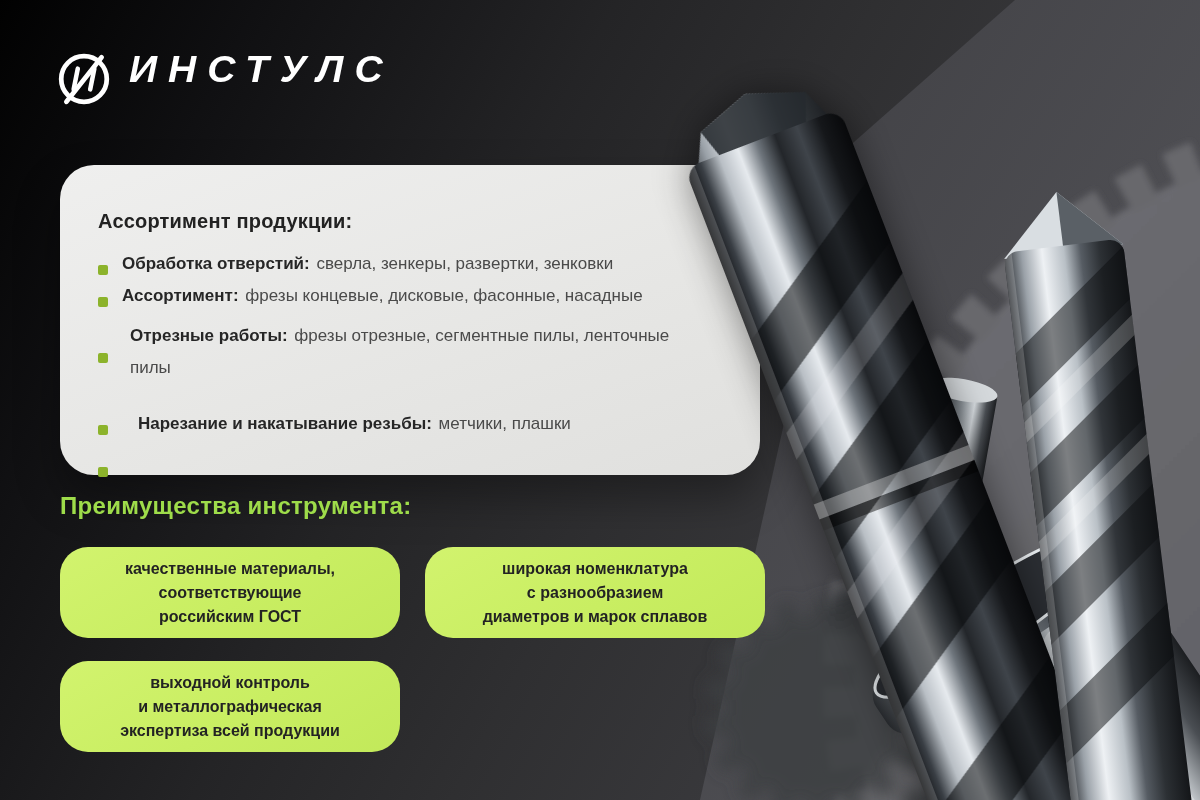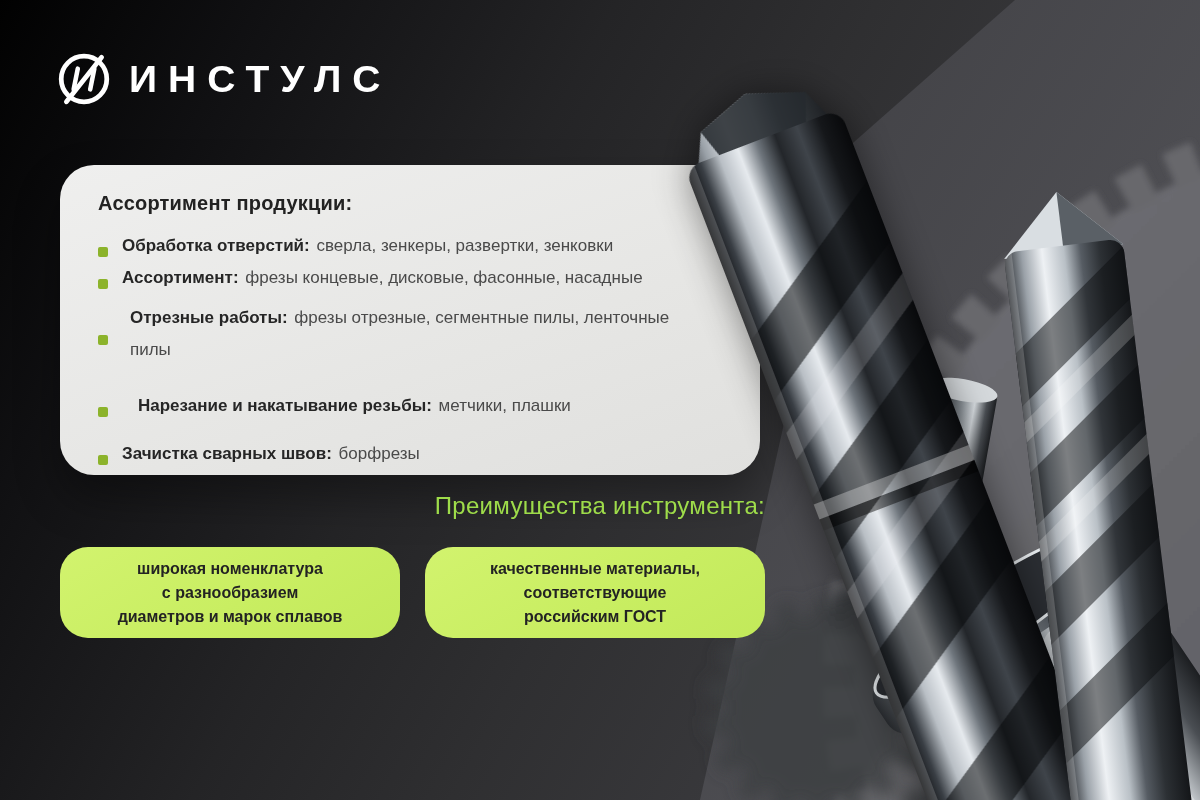--- a/index.html
+++ b/index.html
@@ -4,39 +4,39 @@
 <style>
   html,body{margin:0;padding:0;background:#000;}
   .stage{
     position:relative;width:1200px;height:800px;margin:0 auto;overflow:hidden;
     font-family:"Liberation Sans",sans-serif;
     background:linear-gradient(118deg,#010101 0%,#101012 16%,#242426 38%,#2f2f31 54%,#38383b 70%,#434347 100%);
   }
   .bg,.fg{position:absolute;inset:0;width:1200px;height:800px;}
   .fg{pointer-events:none;}
   
-  .logo{position:absolute;left:55px;top:50px;display:flex;align-items:center;gap:16px;z-index:3;}
+  .logo{position:absolute;left:55px;top:50px;display:flex;align-items:flex-start;gap:16px;z-index:3;font-style:italic;}
   .logo-mark{width:58px;height:58px;flex:0 0 auto;}
   .logo-text{color:#fff;font-size:39px;font-weight:700;letter-spacing:11px;line-height:1;transform:scaleY(.96);}
   
   .panel{
     position:absolute;left:60px;top:165px;width:700px;height:310px;box-sizing:border-box;
     background:linear-gradient(160deg,#efefee 0%,#e6e6e4 60%,#e0e0de 100%);
-    border-radius:34px;padding:27px 38px;z-index:2;
+    border-radius:34px;padding:45px 38px;z-index:2;
     box-shadow:0 22px 44px rgba(0,0,0,.35);
   }
   .panel h2{margin:0 0 15px 0;font-size:20px;font-weight:700;color:#222;letter-spacing:.2px;}
   .panel ul{list-style:none;margin:0;padding:0;}
   .panel li{display:flex;align-items:center;line-height:32px;font-size:17px;color:#4a4a4a;}
   .bullet{flex:0 0 auto;width:10px;height:10px;background:#8cb32b;border-radius:2px;margin:11px 14px 0 0;}
   .panel li b{color:#262626;font-weight:700;margin-right:2px;}
   
   .adv-title{
-    position:absolute;left:60px;top:492px;width:705px;margin:0;text-align:right;z-index:2;
-    color:#9edc4a;font-size:24px;font-weight:400;letter-spacing:.3px;
+    position:absolute;left:60px;top:492px;width:705px;margin:0;text-align:left;z-index:2;
+    color:#9edc4a;font-size:24px;font-weight:700;letter-spacing:.3px;
   }
   .adv-grid{
     position:absolute;left:60px;top:547px;width:705px;z-index:2;
     display:grid;grid-template-columns:340px 340px;column-gap:25px;row-gap:23px;
   }
   .adv-card{
     height:91px;background:linear-gradient(150deg,#d2f36e 0%,#c9ee62 55%,#c2e95a 100%);
     border-radius:28px;display:flex;align-items:center;justify-content:center;text-align:center;
     color:#232323;font-size:16px;font-weight:700;line-height:1.5;
   }
@@ -102,36 +102,40 @@
       <li>
         <span class="bullet"></span>
         <p style="margin:8px"><b>Отрезные работы:</b> <span>фрезы отрезные, сегментные пилы, ленточные пилы</span></p>
       </li>
       <li>
         <span class="bullet"></span>
         <p style="margin:16px"><b>Нарезание и накатывание резьбы:</b> <span>метчики, плашки</span></p>
       </li>
       <li>
         <span class="bullet"></span>
-        <p style="margin:0"><b>Зачистка сварных швов:</b> <span>борфрезы</span></p>
       </li>
     </ul>
   </section>
 
   <h2 class="adv-title">Преимущества инструмента:</h2>
   <div class="adv-grid">
+    <div class="adv-card">
+        <span>качественные материалы,
+соответствующие
+российским ГОСТ</span>
+      </div>
     <div class="adv-card">
         <span>широкая номенклатура
 с разнообразием
 диаметров и марок сплавов</span>
       </div>
     <div class="adv-card">
-        <span>качественные материалы,
-соответствующие
-российским ГОСТ</span>
+        <span>выходной контроль
+и металлографическая
+экспертиза всей продукции</span>
       </div>
   </div>
 
   <svg class="fg" style="z-index:4" viewBox="0 0 1200 800" aria-hidden="true">
     <defs>
       <linearGradient id="metalDark" x1="0" y1="0" x2="1" y2="0">
         <stop offset="0" stop-color="#0a0b0d"></stop>
           <stop offset=".1" stop-color="#3a3f45"></stop>
         <stop offset=".22" stop-color="#b9bfc5"></stop>
           <stop offset=".34" stop-color="#e6eaee"></stop>

